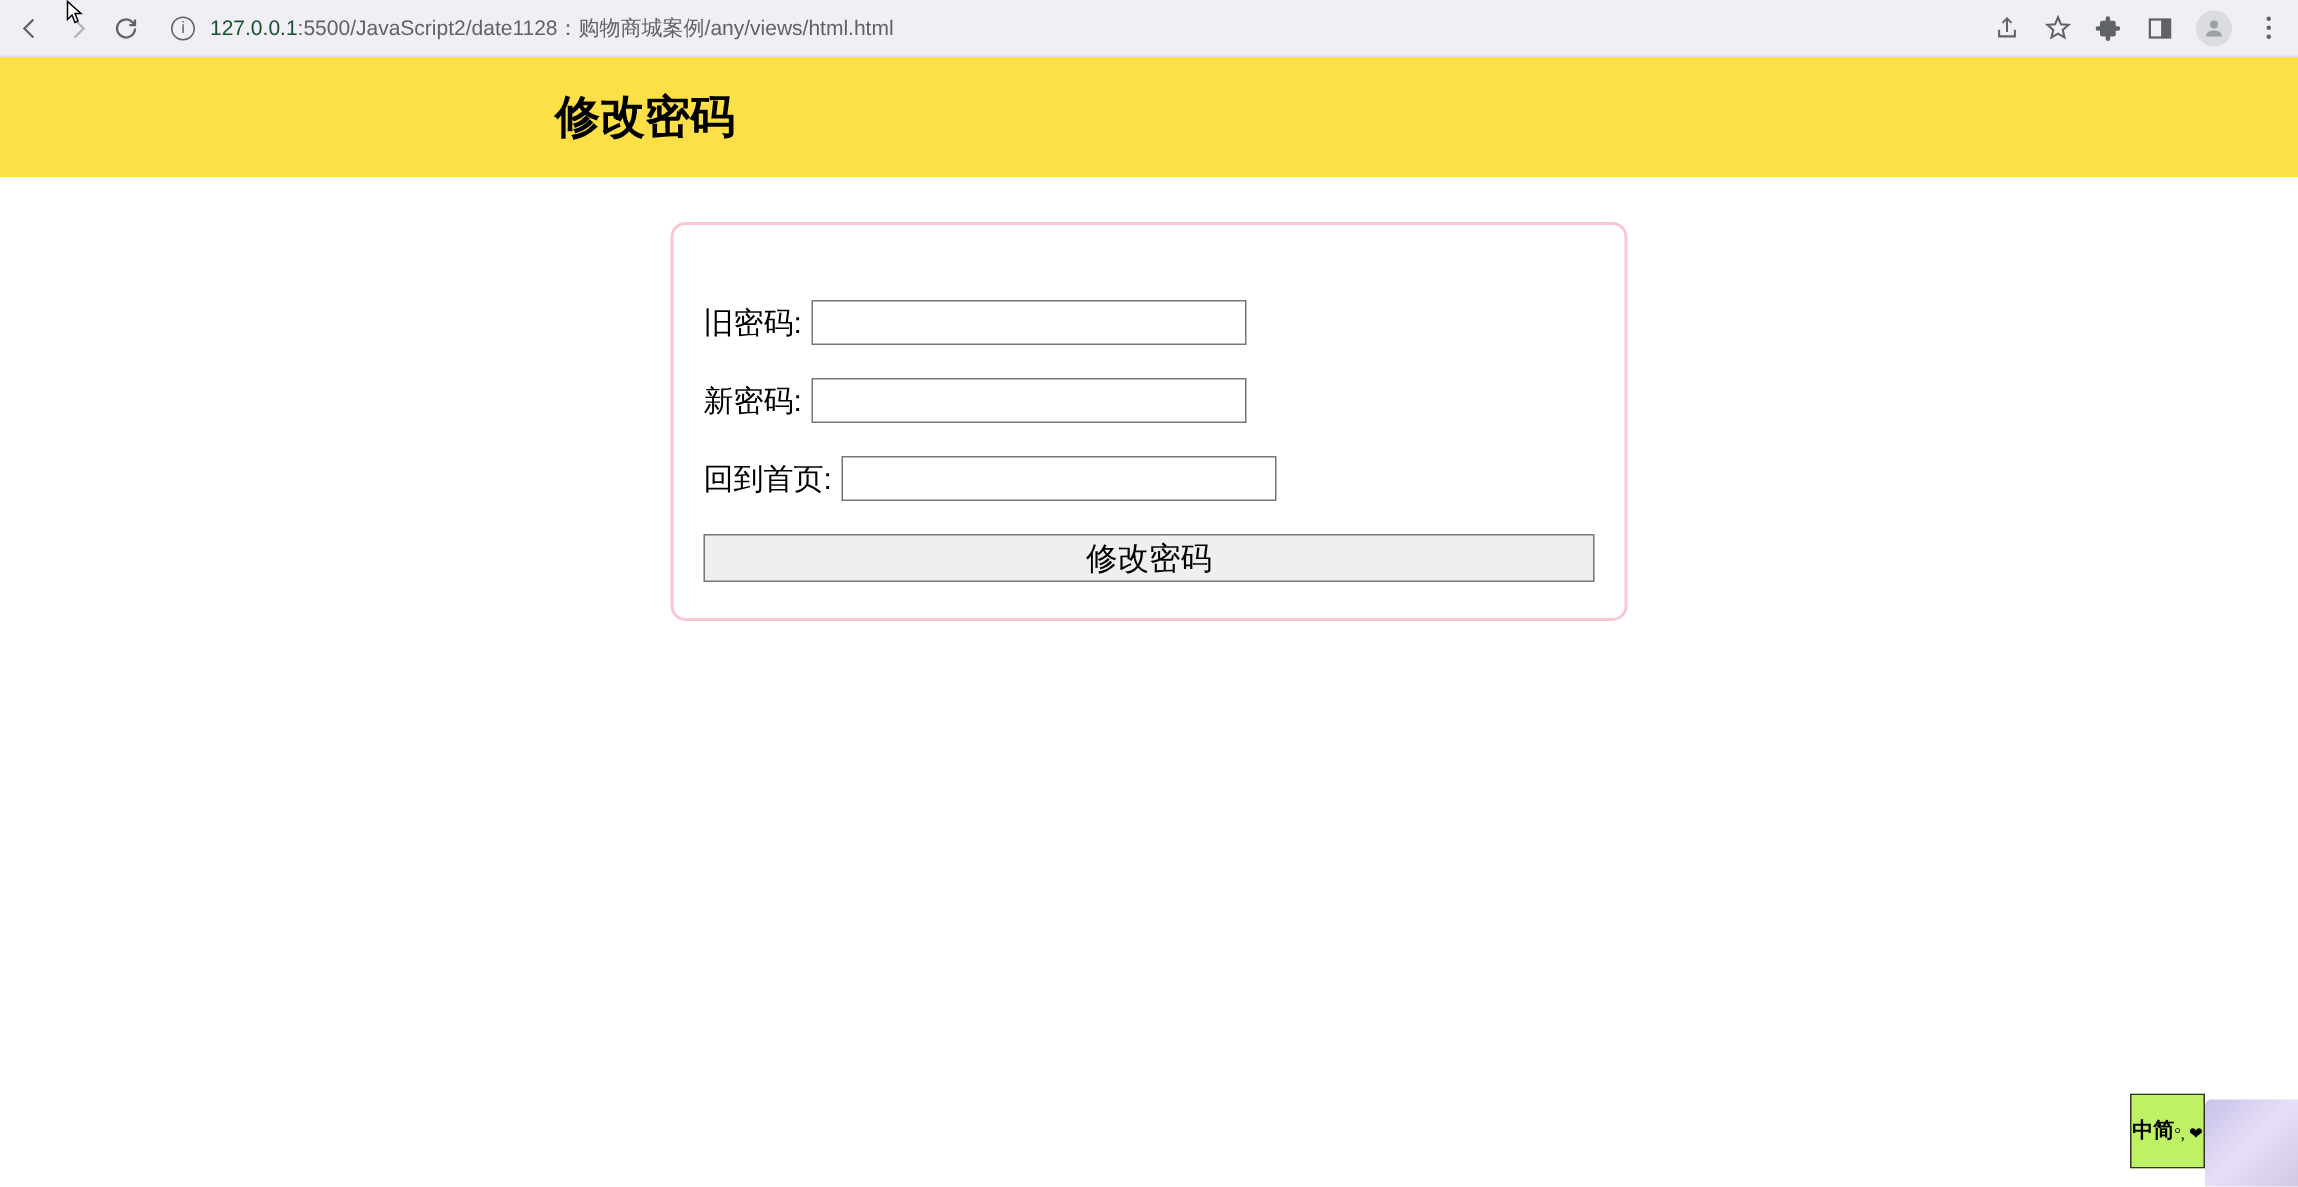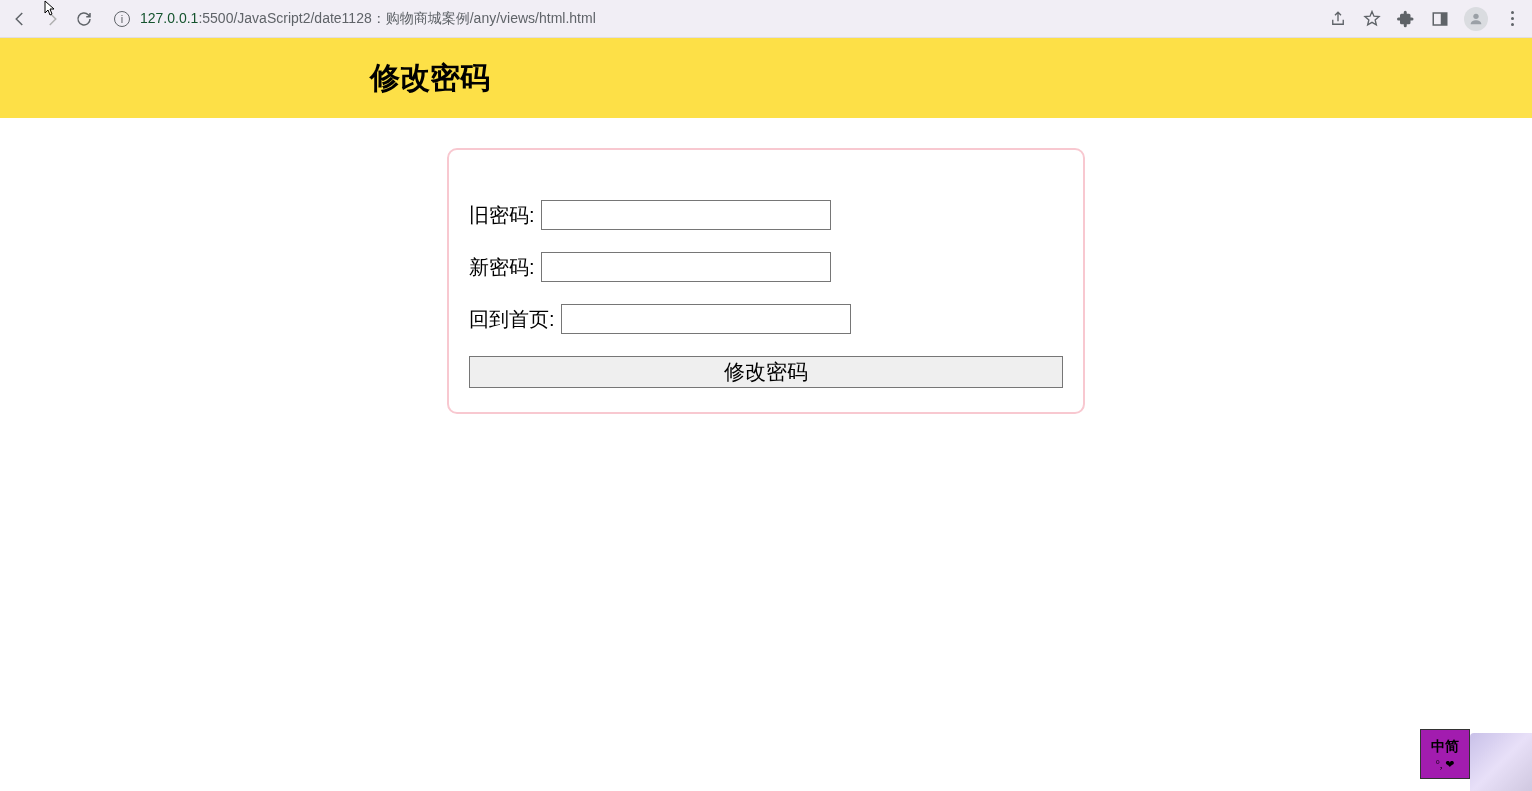--- a/index.html
+++ b/index.html
@@ -146,24 +146,24 @@
       cursor: pointer;
       display: block;
       margin-top: 10px;
     }
     .ime-indicator {
       position: fixed;
       right: 62px;
       bottom: 12px;
       width: 50px;
       height: 50px;
-      background: #a21caf;
+      background: #bef264;
       border: 1px solid #333;
       display: flex;
-      flex-direction: column;
+      flex-direction: row;
       align-items: center;
       justify-content: center;
       font-size: 14px;
       font-family: "SimSun", serif;
     }
     .ime-indicator .top {
       font-weight: bold;
     }
     .ime-indicator .bottom {
       font-size: 11px;

